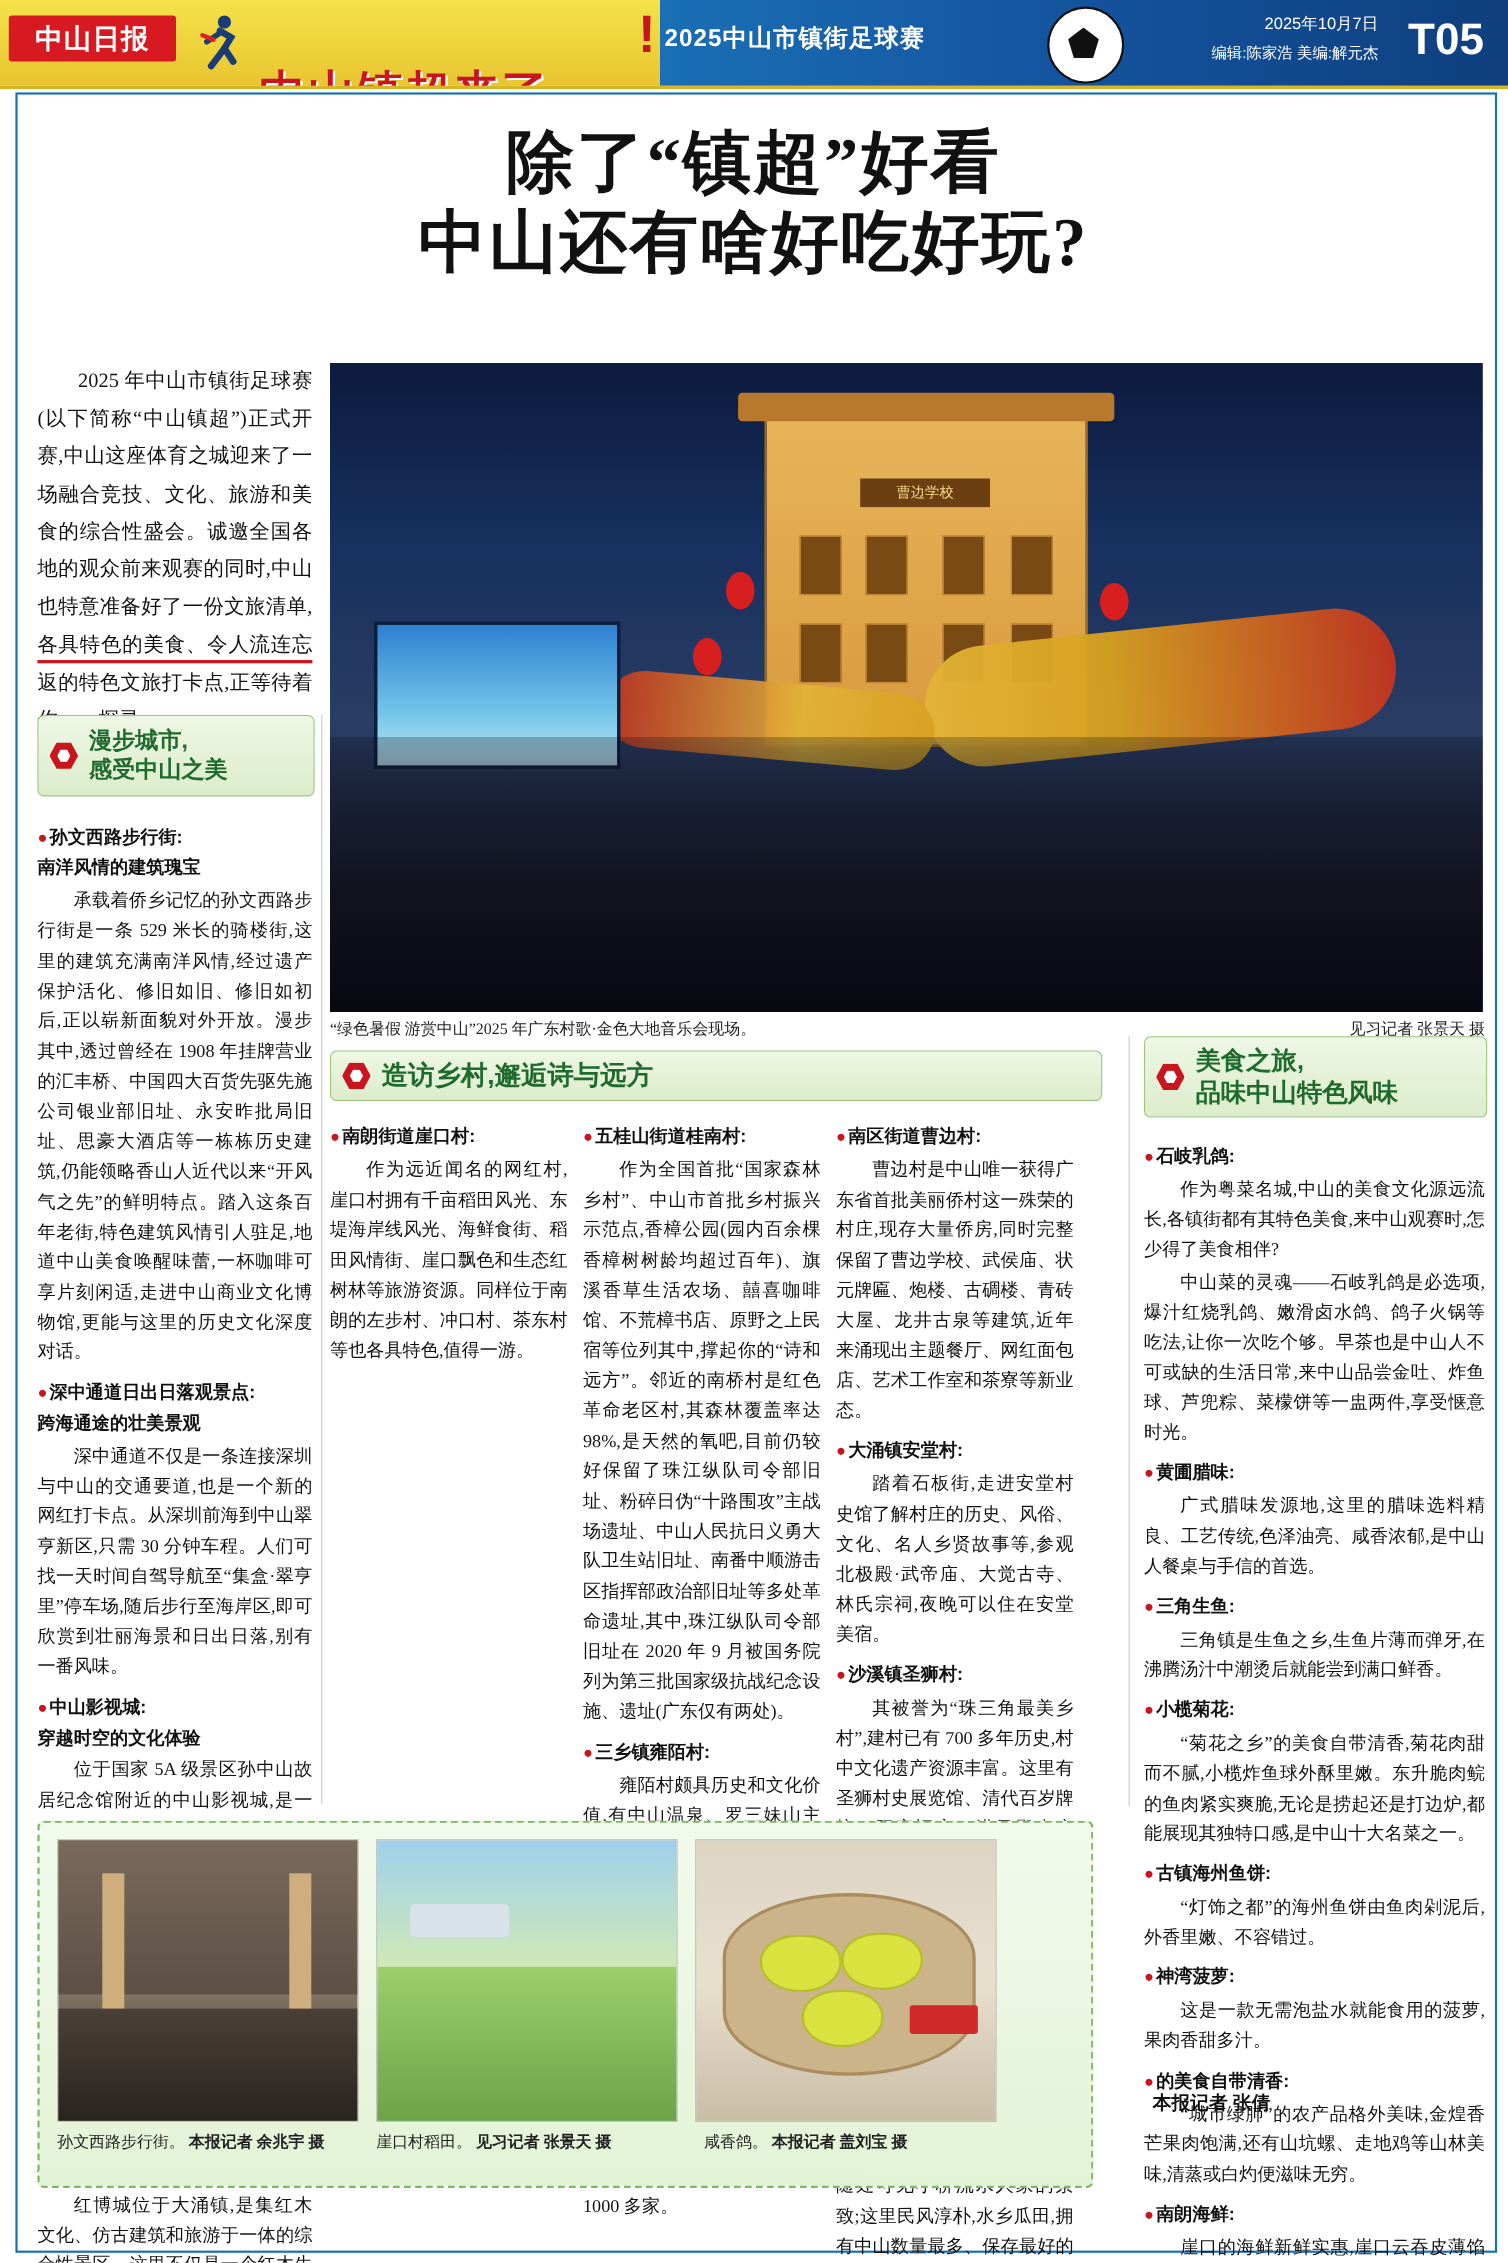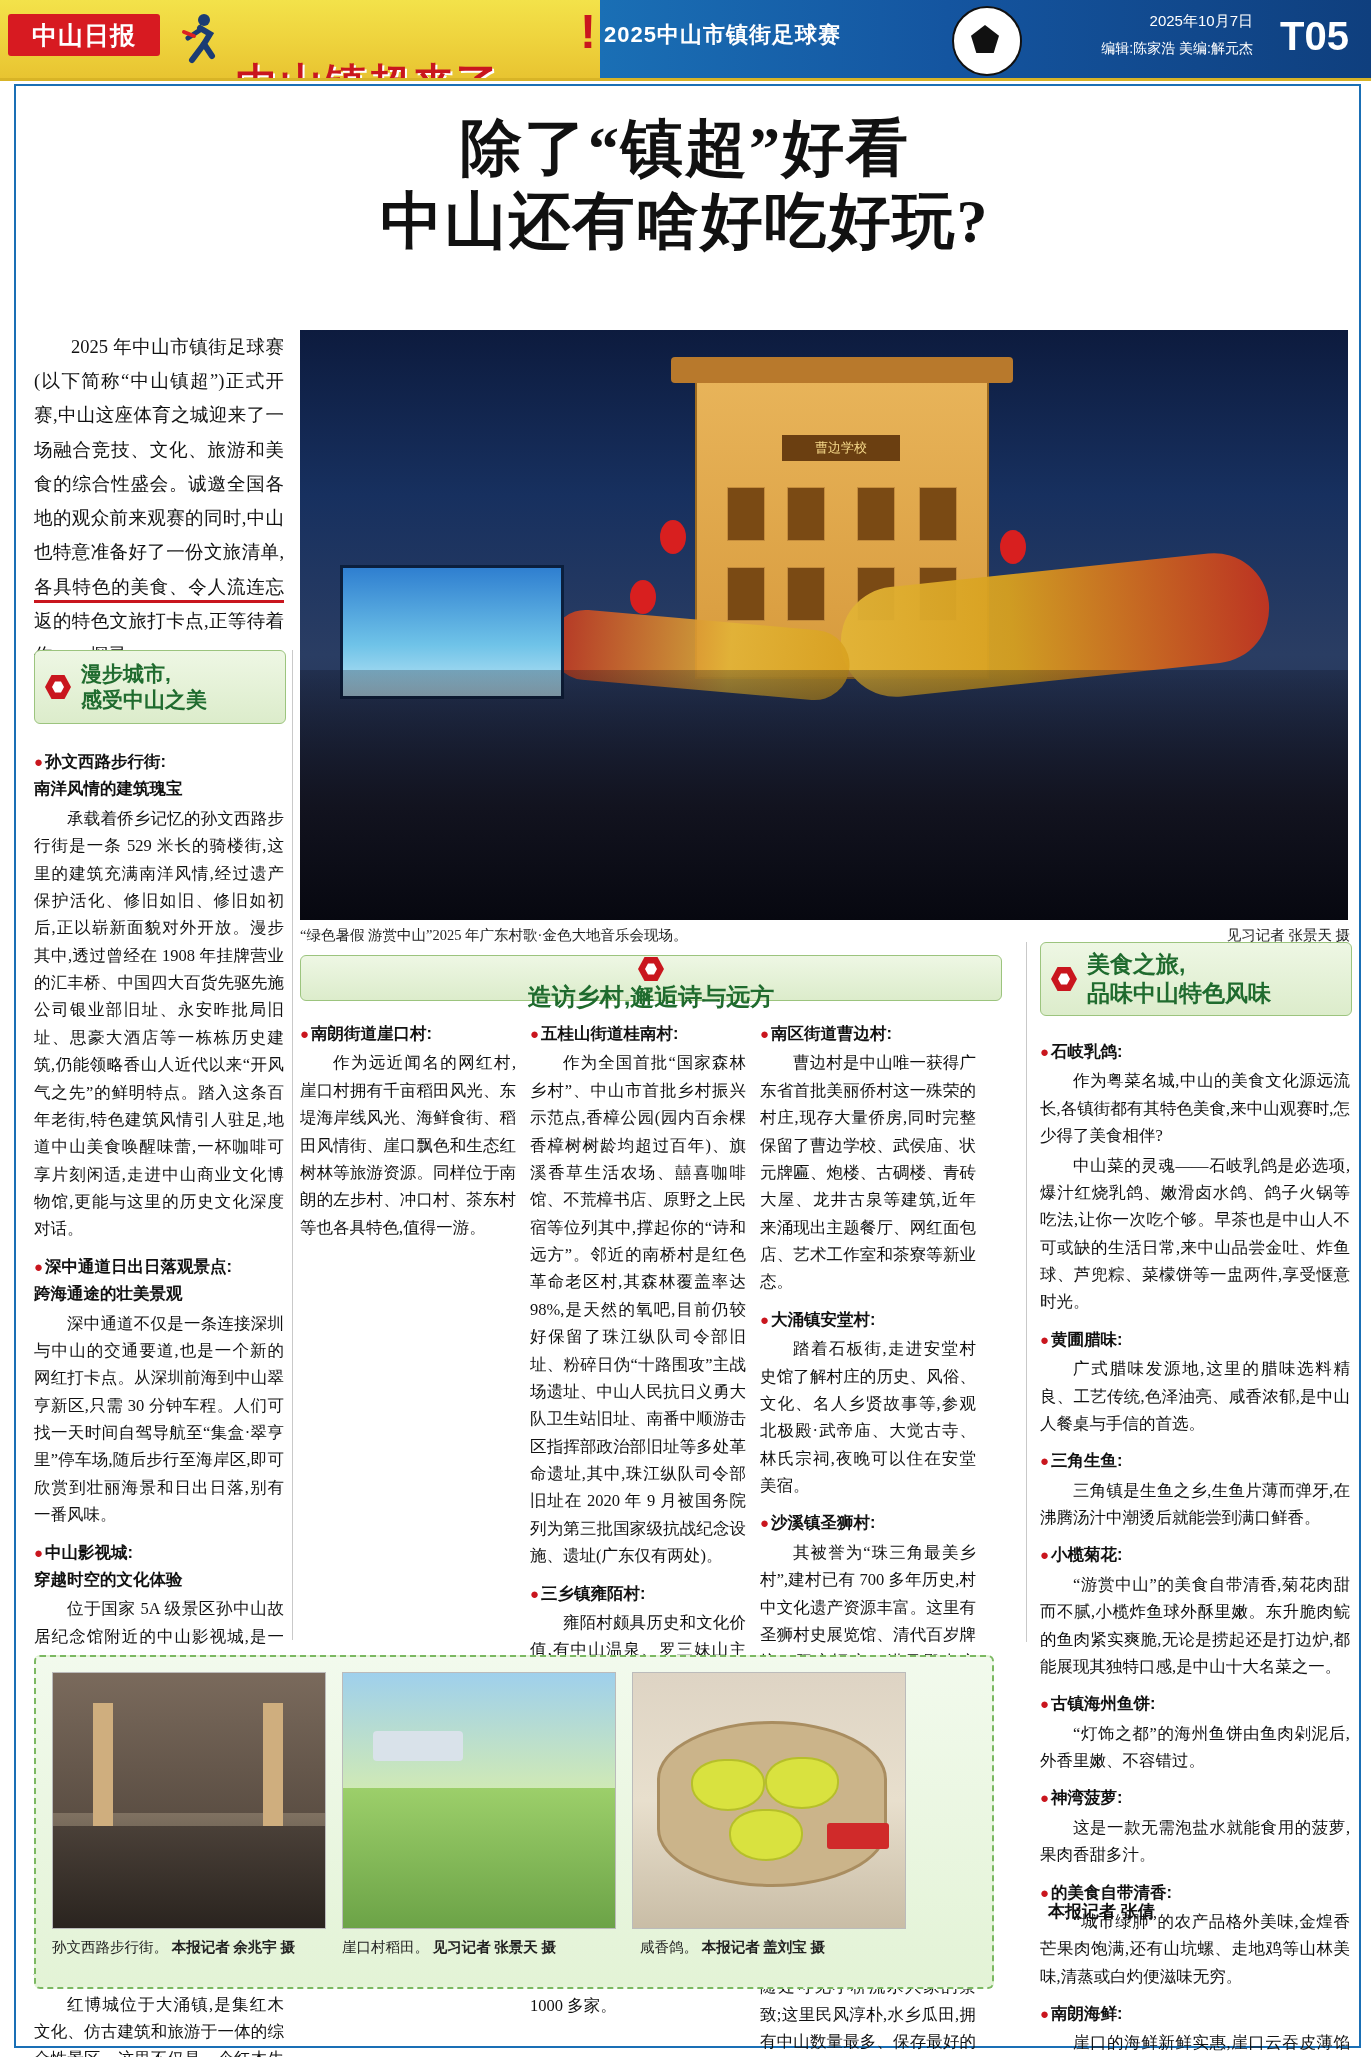--- a/index.html
+++ b/index.html
@@ -286,21 +286,21 @@
 
     <div class="sub"><span class="dot">●</span><span>中山影视城:</span></div>
     <div class="sub2">穿越时空的文化体验</div>
     <div class="para">位于国家 5A 级景区孙中山故居纪念馆附近的中山影视城,是一个集旅游观光和文化体验于一体的综合性景区。这里包括南京中山陵、总统府、广州起义指挥部、黄埔军校等景点和多个展馆,还有旧广州特色街区、美国纽约特色和英国景区建筑。必打卡清单包括猪庆摄影馆、鹿岛花园、中山故事专卖店、街头剧场、快闪巡游、长安不夜城沉浸式夜游、中山故事宿集·欧窖山居等。</div>
 
     <div class="sub"><span class="dot">●</span><span>红博城:</span></div>
     <div class="sub2">传统文化与现代展示的交融</div>
     <div class="para">红博城位于大涌镇,是集红木文化、仿古建筑和旅游于一体的综合性景区。这里不仅是一个红木生产和销售中心,还展示了丰富的红木文化,值得前往探索。</div>
   </div>
 
-  <div class="sec-head" style="left:300px;top:955px;width:700px;height:44px;flex-direction:column;">
+  <div class="sec-head" style="left:300px;top:955px;width:700px;height:44px;">
     <div class="hex"></div>
     <div class="txt" style="font-size:24px;">造访乡村,邂逅诗与远方</div>
   </div>
 
   <div class="col" style="left:300px;top:1010px;width:216px;">
     <div class="sub"><span class="dot">●</span><span>南朗街道崖口村:</span></div>
     <div class="para">作为远近闻名的网红村,崖口村拥有千亩稻田风光、东堤海岸线风光、海鲜食街、稻田风情街、崖口飘色和生态红树林等旅游资源。同样位于南朗的左步村、冲口村、茶东村等也各具特色,值得一游。</div>
   </div>
 
   <div class="col" style="left:530px;top:1010px;width:216px;">
@@ -336,21 +336,21 @@
     <div class="para">作为粤菜名城,中山的美食文化源远流长,各镇街都有其特色美食,来中山观赛时,怎少得了美食相伴?</div>
     <div class="para">中山菜的灵魂——石岐乳鸽是必选项,爆汁红烧乳鸽、嫩滑卤水鸽、鸽子火锅等吃法,让你一次吃个够。早茶也是中山人不可或缺的生活日常,来中山品尝金吐、炸鱼球、芦兜粽、菜檬饼等一盅两件,享受惬意时光。</div>
 
     <div class="sub"><span class="dot">●</span><span>黄圃腊味:</span></div>
     <div class="para">广式腊味发源地,这里的腊味选料精良、工艺传统,色泽油亮、咸香浓郁,是中山人餐桌与手信的首选。</div>
 
     <div class="sub"><span class="dot">●</span><span>三角生鱼:</span></div>
     <div class="para">三角镇是生鱼之乡,生鱼片薄而弹牙,在沸腾汤汁中潮烫后就能尝到满口鲜香。</div>
 
     <div class="sub"><span class="dot">●</span><span>小榄菊花:</span></div>
-    <div class="para">“游赏中山”的美食自带清香,菊花肉甜而不腻,小榄炸鱼球外酥里嫩。东升脆肉鲩的鱼肉紧实爽脆,无论是捞起还是打边炉,都能展现其独特口感,是中山十大名菜之一。</div>
+    <div class="para">“菊花之乡”的美食自带清香,菊花肉甜而不腻,小榄炸鱼球外酥里嫩。东升脆肉鲩的鱼肉紧实爽脆,无论是捞起还是打边炉,都能展现其独特口感,是中山十大名菜之一。</div>
 
     <div class="sub"><span class="dot">●</span><span>古镇海州鱼饼:</span></div>
     <div class="para">“灯饰之都”的海州鱼饼由鱼肉剁泥后,外香里嫩、不容错过。</div>
 
     <div class="sub"><span class="dot">●</span><span>神湾菠萝:</span></div>
     <div class="para">这是一款无需泡盐水就能食用的菠萝,果肉香甜多汁。</div>
 
     <div class="sub"><span class="dot">●</span><span>的美食自带清香:</span></div>
     <div class="para">“城市绿肺”的农产品格外美味,金煌香芒果肉饱满,还有山坑螺、走地鸡等山林美味,清蒸或白灼便滋味无穷。</div>
 

